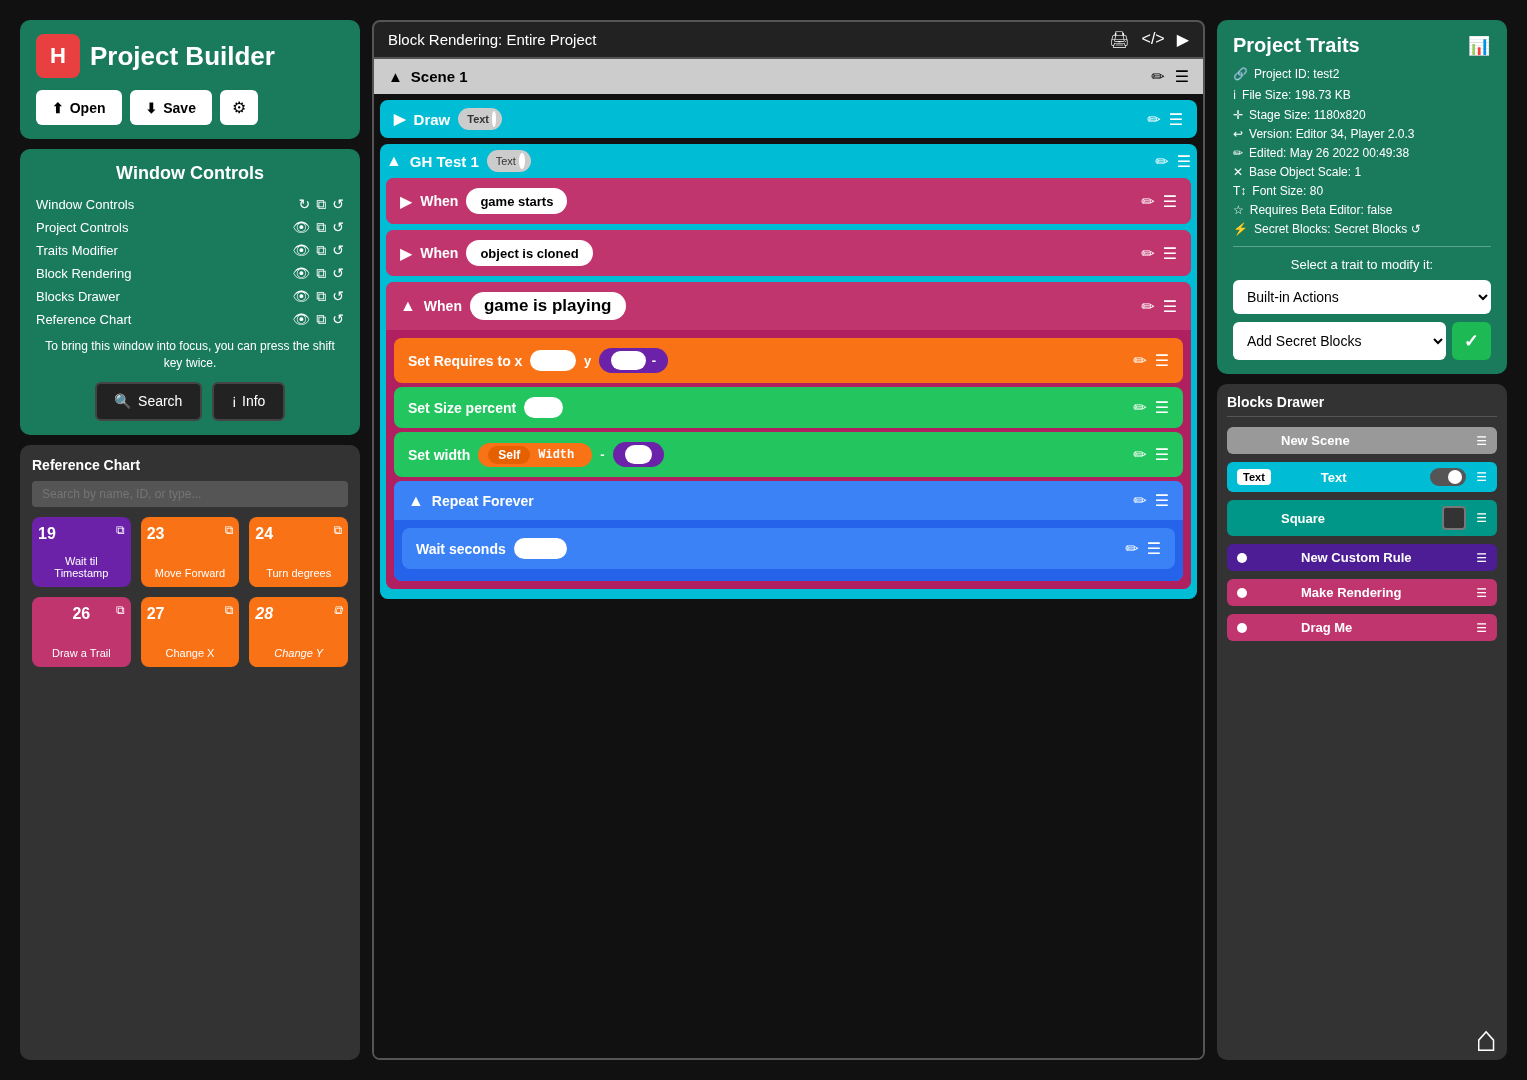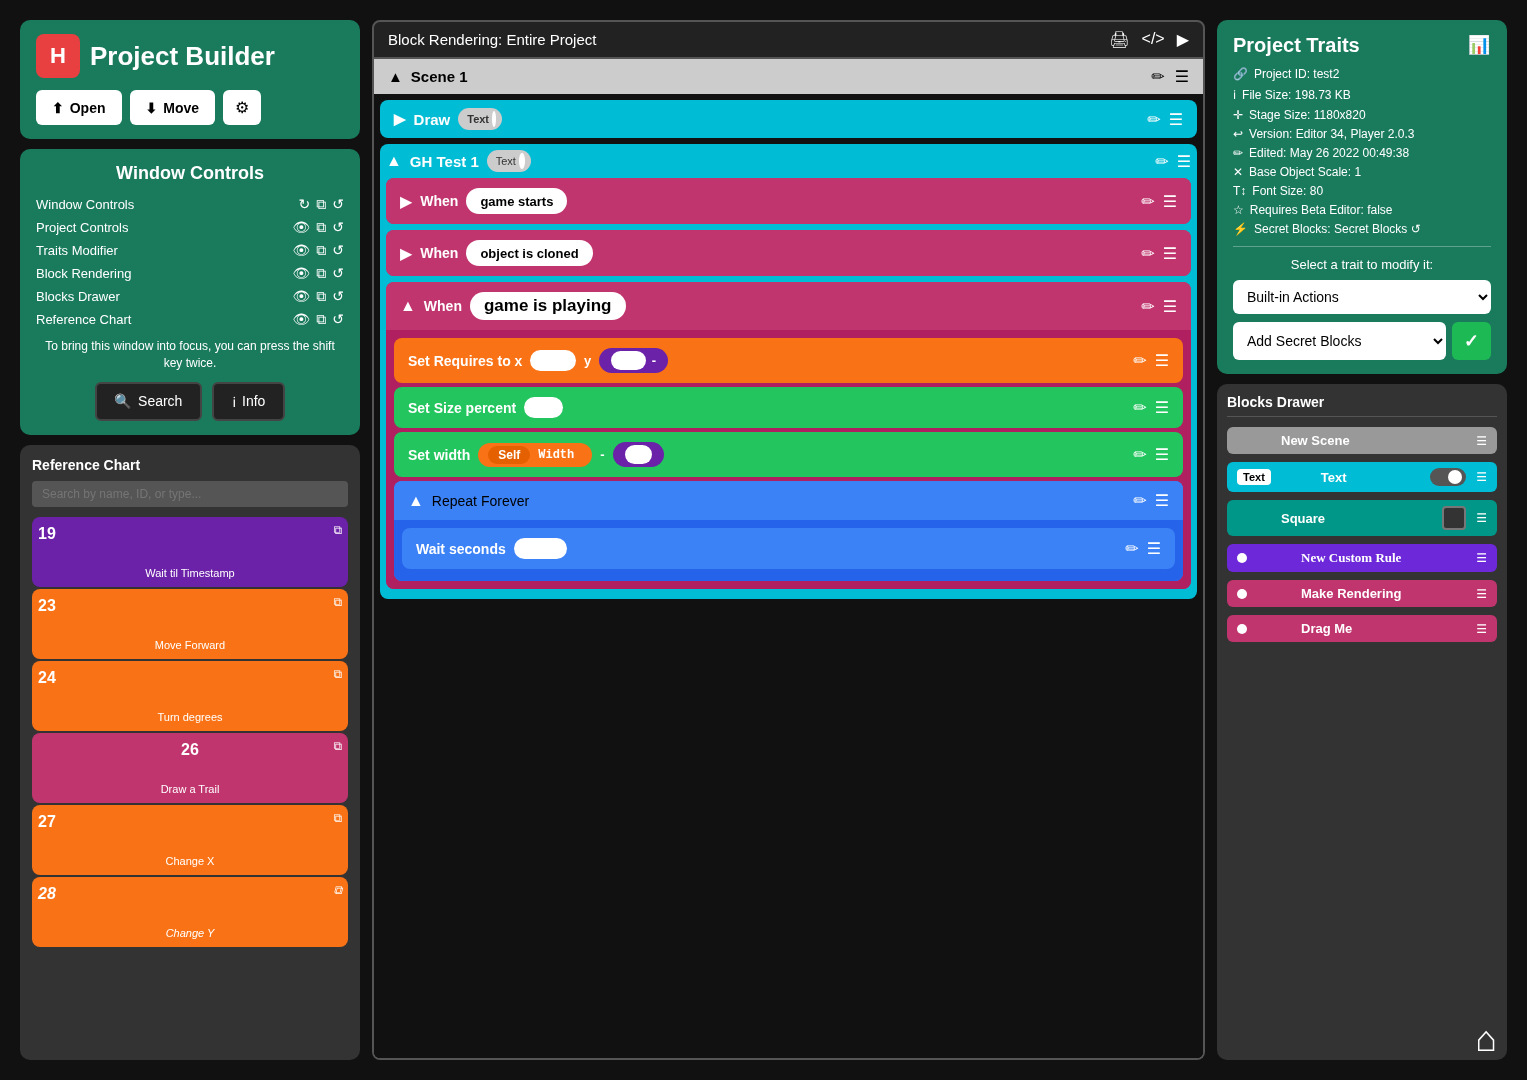--- a/index.html
+++ b/index.html
@@ -156,22 +156,22 @@
       background: #555;
       border: none;
       border-radius: 4px;
       padding: 6px 10px;
       color: #86efac;
       font-size: 12px;
       margin-bottom: 10px;
     }
     .rc-grid {
       display: grid;
-      grid-template-columns: repeat(1, 1fr);
-      gap: 2px;
+      grid-template-columns: repeat(3, 1fr);
+      gap: 10px;
     }
     .rc-card {
       border-radius: 8px;
       padding: 8px 6px;
       display: flex;
       flex-direction: column;
       align-items: flex-start;
       min-height: 70px;
       position: relative;
     }
@@ -381,21 +381,21 @@
       flex-direction: column;
       gap: 10px;
     }
     .project-traits-panel {
       background: #1a7a5c;
       border-radius: 10px;
       padding: 14px 16px;
     }
     .pt-header {
       display: flex;
-      align-items: flex-start;
+      align-items: flex-end;
       justify-content: space-between;
       margin-bottom: 10px;
     }
     .pt-title {
       color: white;
       font-size: 20px;
       font-weight: bold;
     }
     .pt-chart-icon {
       color: white;
@@ -581,21 +581,21 @@
         </div>
         <span class="pb-title">Project Builder</span>
       </div>
       <div class="pb-buttons">
         <button class="pb-btn">
           <span>⬆</span>
           <span>Open</span>
         </button>
         <button class="pb-btn">
           <span>⬇</span>
-          <span>Move</span>
+          <span>Save</span>
         </button>
         <button class="pb-btn-settings">
           <span>⚙</span>
         </button>
       </div>
     </div>
 
     <div class="window-controls-panel">
       <div class="wc-title">Window Controls</div>
       <div class="wc-row">
@@ -850,21 +850,21 @@
                   <div class="action-block-icons">
                     <span>✏</span>
                     <span>☰</span>
                   </div>
                 </div>
 
                 <div class="repeat-block">
                   <div class="repeat-header">
                     <div style="display:flex;align-items:center;gap:8px;">
                       <span style="color:white;">▲</span>
-                      <span style="color:#000000;font-size:14px;font-weight:normal;text-align:right;">Repeat Forever</span>
+                      <span style="color:#ffffff;font-size:14px;font-weight:bold;text-align:right;">Repeat Forever</span>
                     </div>
                     <div style="display:flex;gap:8px;color:white;">
                       <span>✏</span>
                       <span>☰</span>
                     </div>
                   </div>
                   <div class="repeat-body">
                     <div class="action-block" style="background:#3b82f6;">
                       <div class="action-block-left">
                         <span>Wait seconds</span>
@@ -963,21 +963,21 @@
           </div>
           <span class="bd-item-icons" style="margin-left:4px;">☰</span>
         </div>
 
         <div class="bd-item bd-item-teal" style="background:#009688;">
           <span class="bd-item-label">Square</span>
           <div class="bd-square-icon"></div>
           <span class="bd-item-icons" style="margin-left:4px;">☰</span>
         </div>
 
-        <div class="bd-item bd-item-pink" style="background:#6d28d9;font-family:Liberation Serif, serif;">
+        <div class="bd-item bd-item-pink" style="background:#4c1d95;">
           <span style="width:10px;height:10px;background:#fff;border-radius:50%;margin-right:4px;display:inline-block;"></span>
           <span class="bd-item-label">New Custom Rule</span>
           <span class="bd-item-icons">☰</span>
         </div>
 
         <div class="bd-item bd-item-pink" style="background:#c0356e;">
           <span style="width:10px;height:10px;background:#fff;border-radius:50%;margin-right:4px;display:inline-block;"></span>
           <span class="bd-item-label">Make Rendering</span>
           <span class="bd-item-icons">☰</span>
         </div>

